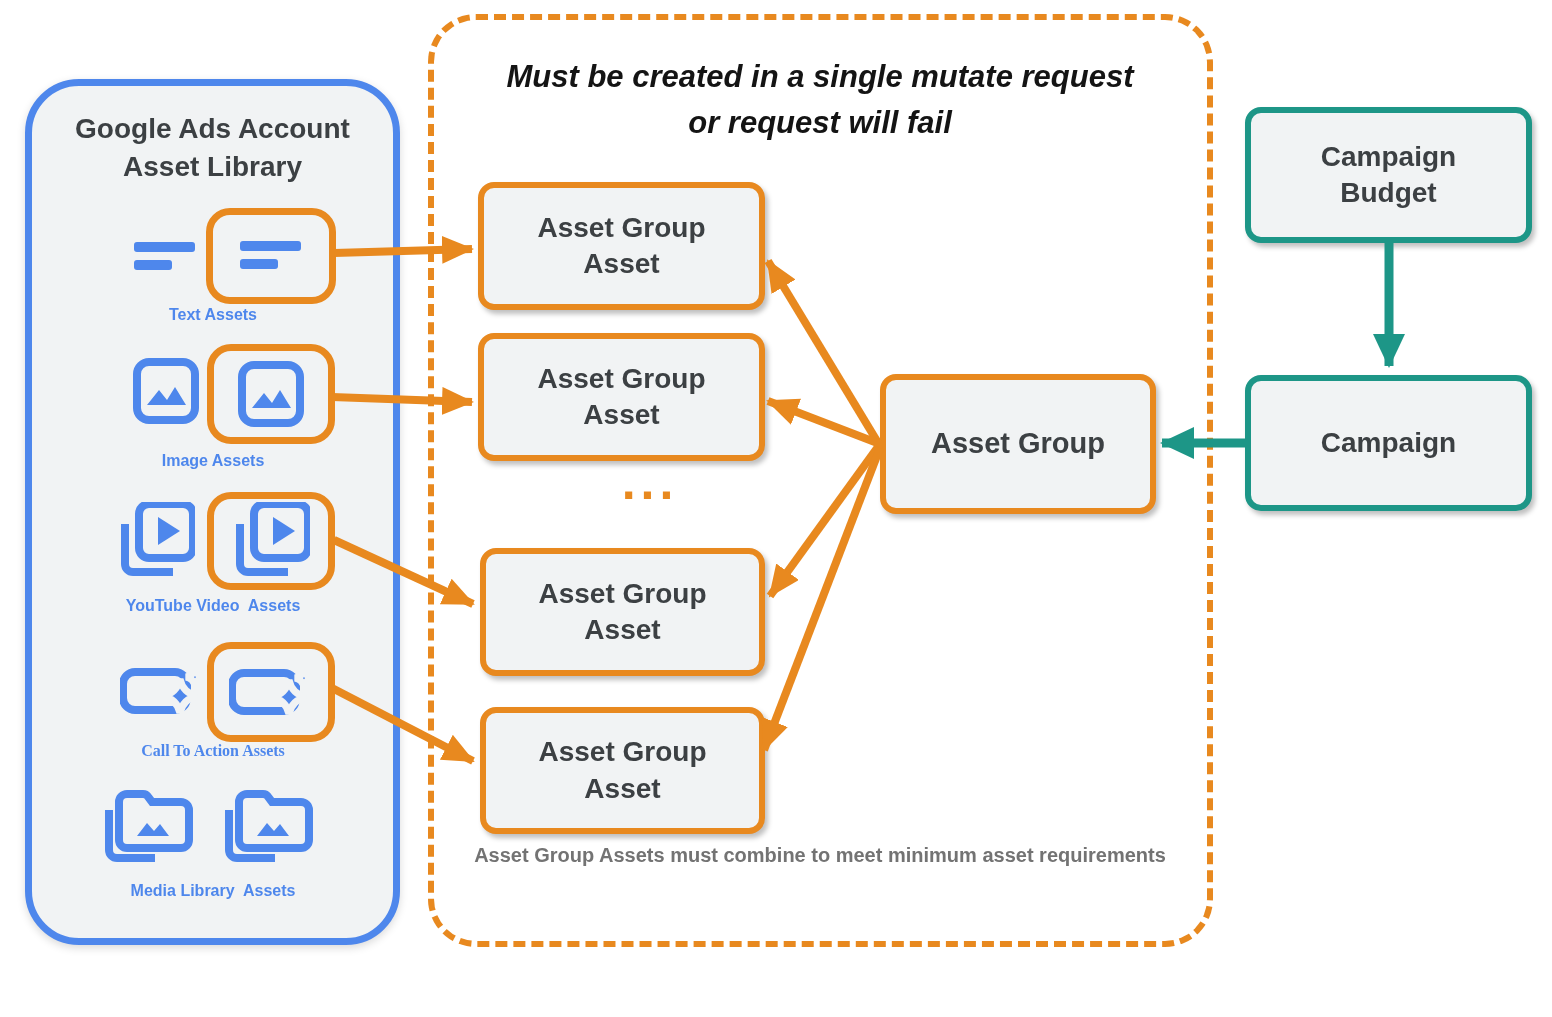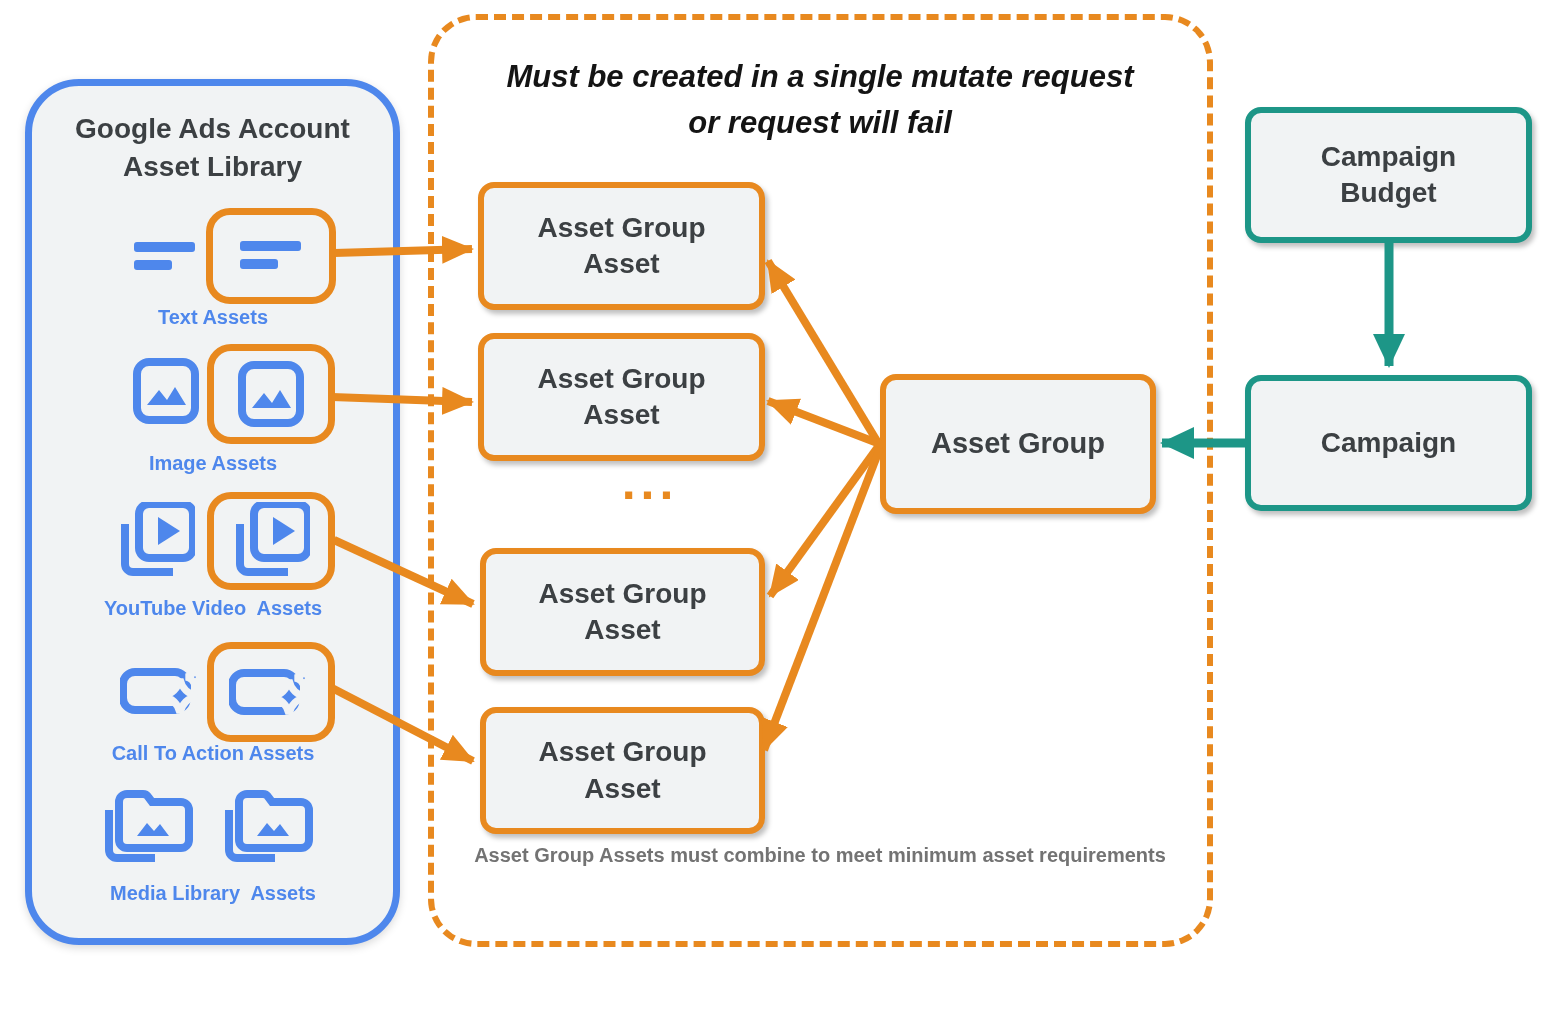--- a/index.html
+++ b/index.html
@@ -55,21 +55,21 @@
     color:var(--orange,#E8891F);font-size:50px;letter-spacing:5px;line-height:1;
   }
   
   .lib-icon{position:absolute;}
   .ring{
     position:absolute;box-sizing:border-box;border:7px solid var(--orange,#E8891F);
     border-radius:24px;display:flex;align-items:center;justify-content:center;
   }
   .lib-label{
     position:absolute;width:300px;left:63px;text-align:center;
-    font-size:20px;color:var(--blue,#4E87EC);white-space:pre-wrap;
+    font-size:16px;color:var(--blue,#4E87EC);white-space:pre-wrap;
   }
   
   .st{stroke:var(--blue,#4E87EC);fill:none;stroke-width:8;}
   .fb{fill:var(--blue,#4E87EC);}
   .halo{stroke:var(--panel_bg,#F1F3F4);stroke-width:7;fill:var(--blue,#4E87EC);}
   
   .overlay{position:absolute;left:0;top:0;pointer-events:none;z-index:5;}
   .ol{stroke:var(--orange,#E8891F);stroke-width:8;fill:none;}
   .tl{stroke:var(--teal,#1D9687);stroke-width:9;fill:none;}
   .fo{fill:var(--orange,#E8891F);}
@@ -126,21 +126,21 @@
     <path class="halo" d="M60 15 Q63 29 77 32 Q63 35 60 49 Q57 35 43 32 Q57 29 60 15 Z"></path>
     <path class="halo" d="M75 4 Q76.5 11.5 84 13 Q76.5 14.5 75 22 Q73.5 14.5 66 13 Q73.5 11.5 75 4 Z"></path>
   </svg>
   <div class="ring" style="left:207px;top:642px;width:128px;height:100px;">
     <svg width="84" height="54" viewBox="0 0 84 54">
       <rect class="st" x="3" y="8" width="64" height="38" rx="12"></rect>
       <path class="halo" d="M60 15 Q63 29 77 32 Q63 35 60 49 Q57 35 43 32 Q57 29 60 15 Z"></path>
       <path class="halo" d="M75 4 Q76.5 11.5 84 13 Q76.5 14.5 75 22 Q73.5 14.5 66 13 Q73.5 11.5 75 4 Z"></path>
     </svg>
   </div>
-  <div class="lib-label" style="top:742px;">Call To Action Assets</div>
+  <div class="lib-label" style="top:742px;font-family:Liberation Serif, serif;">Call To Action Assets</div>
 
   <svg class="lib-icon" style="left:103px;top:786px;" width="92" height="80" viewBox="0 0 92 80">
     <path class="st" d="M6 24 V64 a8 8 0 0 0 8 8 H52"></path>
     <path class="st" d="M24 8 h16 a6 6 0 0 1 5 2.6 L49 16 h29 a8 8 0 0 1 8 8 v30 a8 8 0 0 1 -8 8 H24 a8 8 0 0 1 -8 -8 V16 a8 8 0 0 1 8 -8 Z"></path>
     <path class="fb" d="M34 50 L44 37 L51 45 L57 38 L66 50 Z"></path>
   </svg>
   <svg class="lib-icon" style="left:223px;top:786px;" width="92" height="80" viewBox="0 0 92 80">
     <path class="st" d="M6 24 V64 a8 8 0 0 0 8 8 H52"></path>
     <path class="st" d="M24 8 h16 a6 6 0 0 1 5 2.6 L49 16 h29 a8 8 0 0 1 8 8 v30 a8 8 0 0 1 -8 8 H24 a8 8 0 0 1 -8 -8 V16 a8 8 0 0 1 8 -8 Z"></path>
     <path class="fb" d="M34 50 L44 37 L51 45 L57 38 L66 50 Z"></path>

